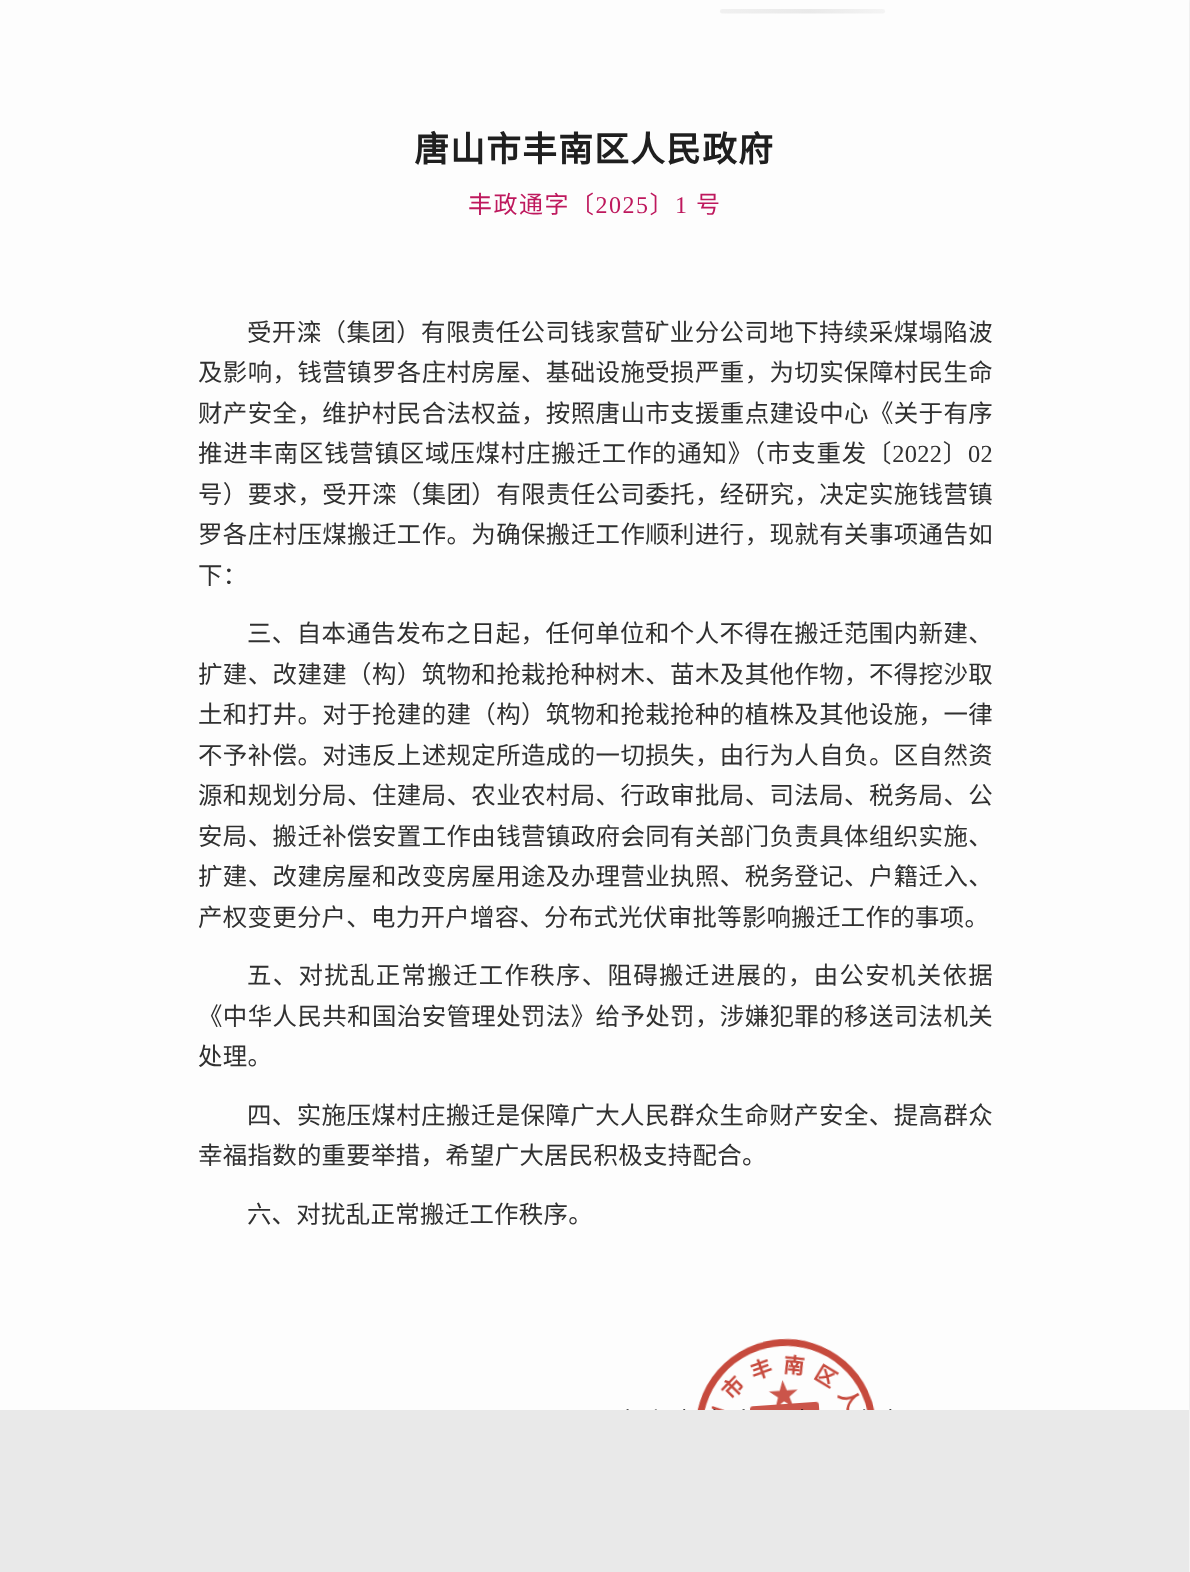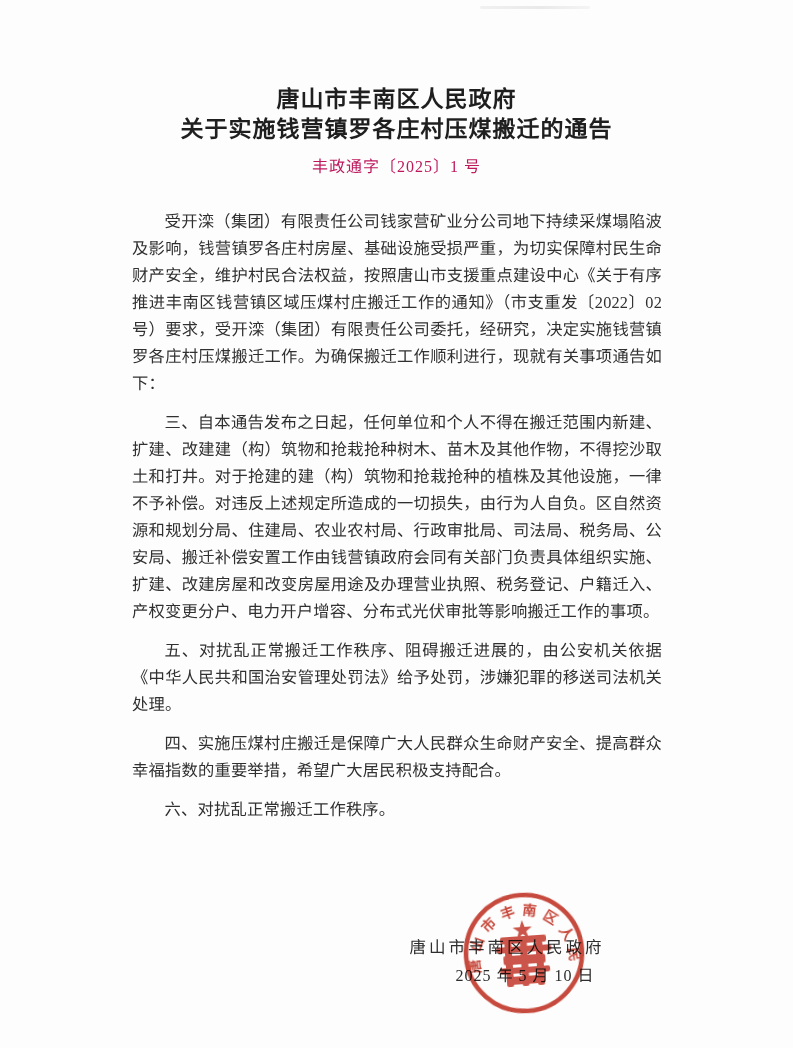--- a/index.html
+++ b/index.html
@@ -2,21 +2,21 @@
 <html lang="zh-CN"><head>
 <meta charset="utf-8">
 <style>
   html,body{margin:0;padding:0;}
   body{
     background:#e9e9e9;
     font-family:"Liberation Serif","DejaVu Serif",serif;
   }
   .page{
     position:relative;
-    width:793px;height:1048px;
+    width:793px;height:940px;
     margin:0 auto;
     background:#fdfdfd;
     color:#2b2b2b;
     overflow:hidden;
     box-shadow:0 0 6px rgba(0,0,0,.15);
   }
   
   .scan-smudge{
     position:absolute;left:480px;top:6px;width:110px;height:3px;
     background:linear-gradient(90deg,#e8e8e8,#dcdcdc 55%,#eee);
@@ -78,21 +78,20 @@
 </style>
 </head>
 <body>
 
 <div class="page">
 
   <div class="scan-smudge"></div>
 
   <div class="doc-header">
     <div class="doc-title">唐山市丰南区人民政府</div>
-    <div class="doc-title">关于实施钱营镇罗各庄村压煤搬迁的通告</div>
     <div class="doc-number">丰政通字〔2025〕1 号</div>
   </div>
 
   <div class="doc-body">
     <p class="para">受开滦（集团）有限责任公司钱家营矿业分公司地下持续采煤塌陷波及影响，钱营镇罗各庄村房屋、基础设施受损严重，为切实保障村民生命财产安全，维护村民合法权益，按照唐山市支援重点建设中心《关于有序推进丰南区钱营镇区域压煤村庄搬迁工作的通知》（市支重发〔2022〕02号）要求，受开滦（集团）有限责任公司委托，经研究，决定实施钱营镇罗各庄村压煤搬迁工作。为确保搬迁工作顺利进行，现就有关事项通告如下：</p>
     <p class="para">三、自本通告发布之日起，任何单位和个人不得在搬迁范围内新建、扩建、改建建（构）筑物和抢栽抢种树木、苗木及其他作物，不得挖沙取土和打井。对于抢建的建（构）筑物和抢栽抢种的植株及其他设施，一律不予补偿。对违反上述规定所造成的一切损失，由行为人自负。区自然资源和规划分局、住建局、农业农村局、行政审批局、司法局、税务局、公安局、搬迁补偿安置工作由钱营镇政府会同有关部门负责具体组织实施、扩建、改建房屋和改变房屋用途及办理营业执照、税务登记、户籍迁入、产权变更分户、电力开户增容、分布式光伏审批等影响搬迁工作的事项。</p>
     <p class="para">五、对扰乱正常搬迁工作秩序、阻碍搬迁进展的，由公安机关依据《中华人民共和国治安管理处罚法》给予处罚，涉嫌犯罪的移送司法机关处理。</p>
     <p class="para">四、实施压煤村庄搬迁是保障广大人民群众生命财产安全、提高群众幸福指数的重要举措，希望广大居民积极支持配合。</p>
     <p class="para">六、对扰乱正常搬迁工作秩序。</p>
   </div>

